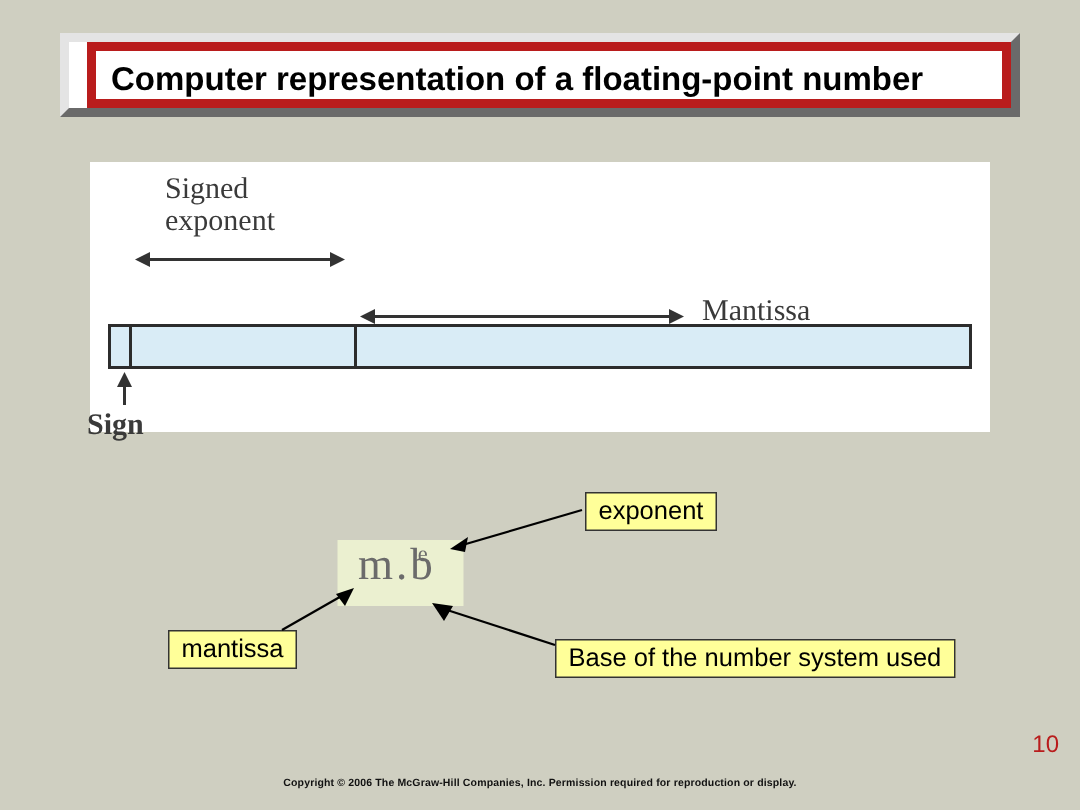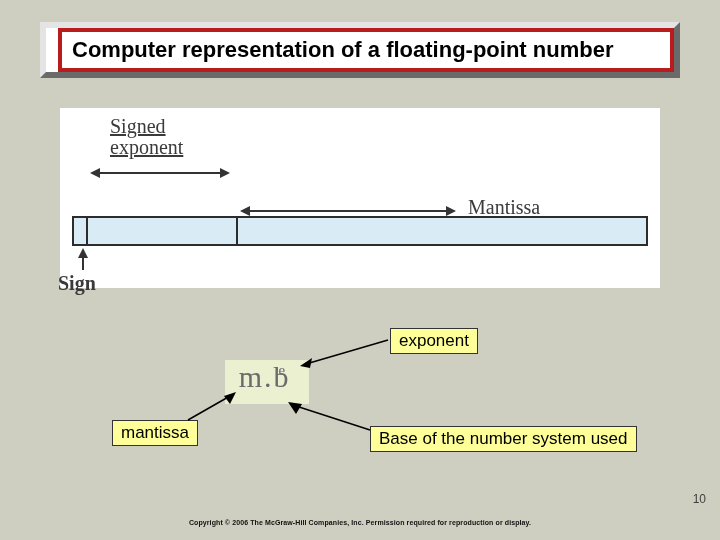--- a/index.html
+++ b/index.html
@@ -18,23 +18,23 @@
     background: #ffffff;
     border-top: 6px solid #e4e4e4;
     border-left: 6px solid #e4e4e4;
     border-right: 6px solid #6a6a6a;
     border-bottom: 6px solid #6a6a6a;
     display: flex;
     align-items: center;
     padding-left: 12px;
   }
   .title-panel .inner {
-    border: 4px solid #b91c1c;
+    border: 6px solid #b91c1c;
     width: 100%; height: 100%;
-    display: flex; align-items: center;
+    display: flex; align-items: flex-end;
     padding-left: 10px;
   }
   .title-text {
     font-size: 22px;
     font-weight: bold;
     color: #000;
   }
 
   
   .figure {
@@ -137,22 +137,22 @@
   .lbl-mantissa { left: 112px; top: 420px; }
   .lbl-base     { left: 370px; top: 426px; }
 
   
   .ann-arrow { position: absolute; }
 
   
   .slide-num {
     position: absolute;
     right: 14px; bottom: 34px;
-    font-size: 12px;
-    color: #404040;
+    font-size: 16px;
+    color: #b91c1c;
   }
   
   .copyright {
     position: absolute;
     left: 0; right: 0; bottom: 14px;
     text-align: center;
     font-size: 7px;
     font-weight: bold;
     color: #111;
     letter-spacing: 0.1px;
@@ -162,21 +162,21 @@
 <body>
 
 <div class="title-panel">
   <div class="inner">
     <span class="title-text">Computer representation of a floating-point number</span>
   </div>
 </div>
 
 <div class="figure">
 
-  <div class="sexp-label" style="white-space:pre;text-decoration:underline;">Signed
+  <div class="sexp-label" style="white-space:pre;">Signed
 exponent</div>
 
   <svg class="sexp-arrow" viewBox="0 0 140 18">
     <line x1="6" y1="9" x2="134" y2="9" stroke="#333" stroke-width="2"></line>
     <polygon points="0,9 10,4 10,14" fill="#333"></polygon>
     <polygon points="140,9 130,4 130,14" fill="#333"></polygon>
   </svg>
 
   <div class="mant-label">Mantissa</div>
 

